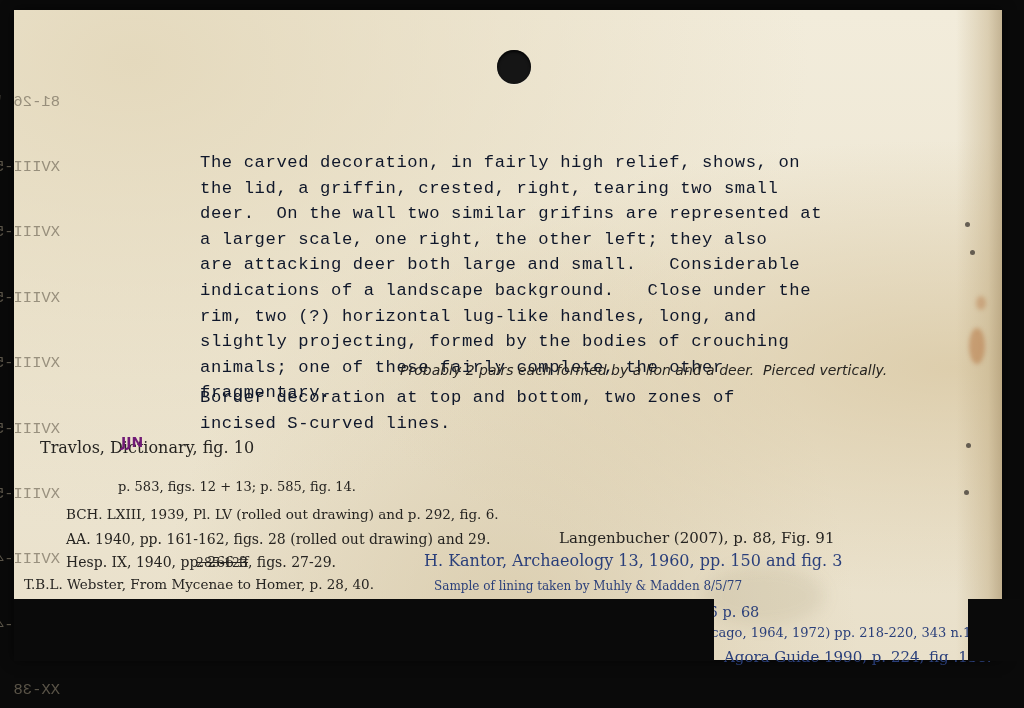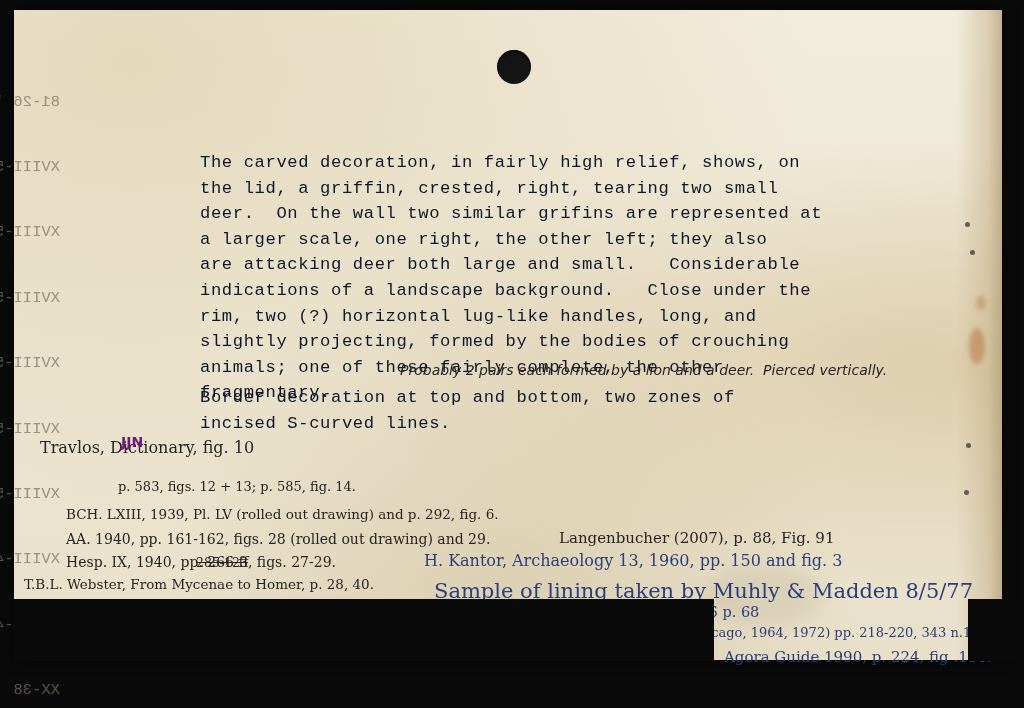--- a/index.html
+++ b/index.html
@@ -252,21 +252,21 @@
     <div class="bib ink-black" style="left:497px; top:519px; font-size:15px;margin-left:48px;">Langenbucher (2007), p. 88, Fig. 91</div>
 
     <div class="bib ink-black" style="left:52px; top:544px; font-size:14px;">Hesp. IX, 1940, pp. 266 ff, figs. 27-29.</div>
 
     <div class="bib ink-black" style="left:182px; top:545px; font-size:12.5px; text-decoration: line-through;">285-123</div>
 
     <div class="bib ink-blue" style="left:410px; top:541px; font-size:16px;">H. Kantor, Archaeology 13, 1960, pp. 150 and fig. 3</div>
 
     <div class="bib ink-black" style="left:10px; top:566px; font-size:13.5px;">T.B.L. Webster, From Mycenae to Homer, p. 28, 40.</div>
 
-    <div class="bib ink-blue" style="left:420px; top:569px; font-size:21px;">Sample of lining taken by Muhly &amp; Madden 8/5/77</div>
+    <div class="bib ink-blue" style="left:420px; top:569px; font-size:12px;">Sample of lining taken by Muhly &amp; Madden 8/5/77</div>
 
     <div class="bib ink-black" style="left:52px; top:588px; font-size:17px;">Guide, p. 146, pl. XL</div>
 
     <div class="bib ink-blue" style="left:408px; top:594px; font-size:14.5px;">J. CAMP 'THE ATHENIAN AGORA' 1986 p. 68</div>
 
     <div class="bib ink-black" style="left:22px; top:614px; font-size:17px;">Agora Guide 1976, p. 223, fig 115</div>
 
     <div class="bib ink-blue" style="left:408px; top:615px; font-size:13px;">E. Vermeule, Greece in the Bronze Age (Chicago, 1964, 1972) pp. 218-220, 343 n.17</div>
 
     <div class="bib ink-blue" style="left:710px; top:638px; font-size:15px;">Agora Guide 1990, p. 224, fig .138.</div>

